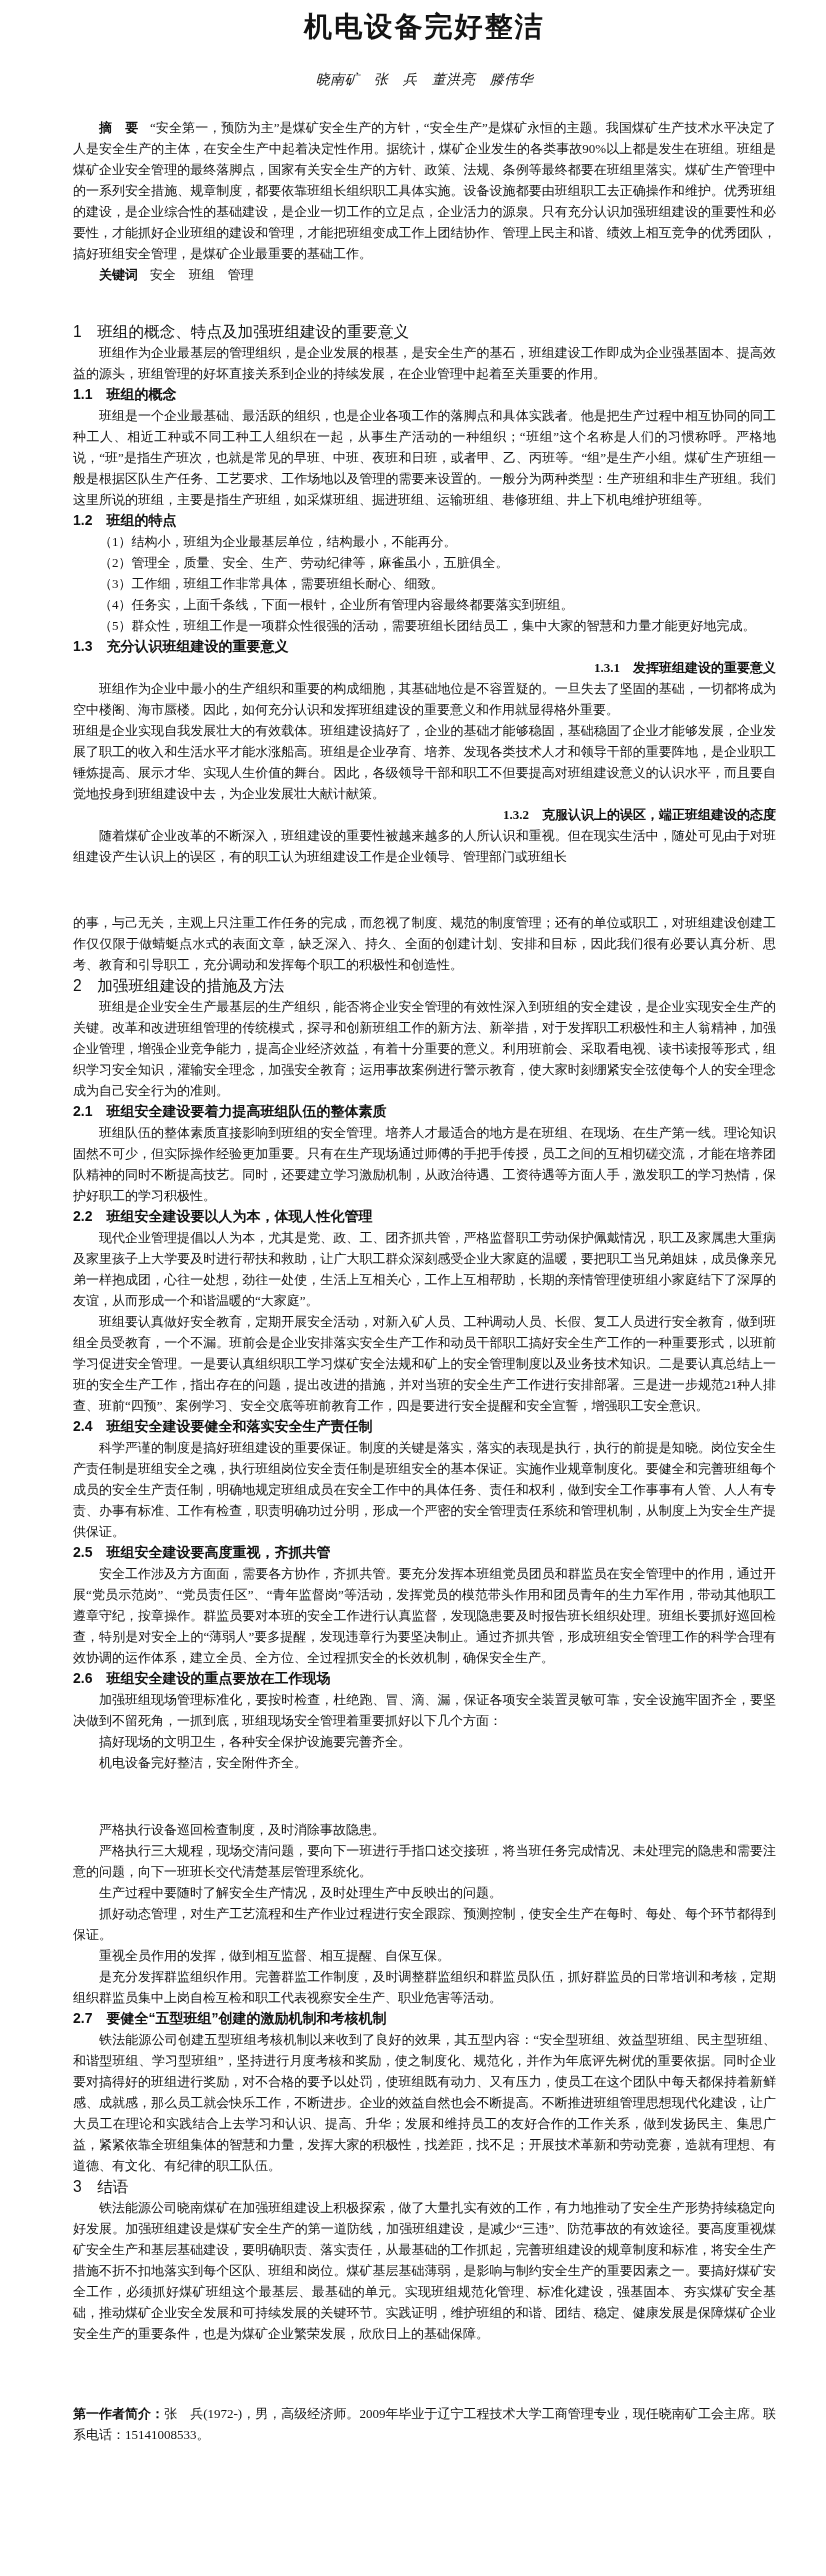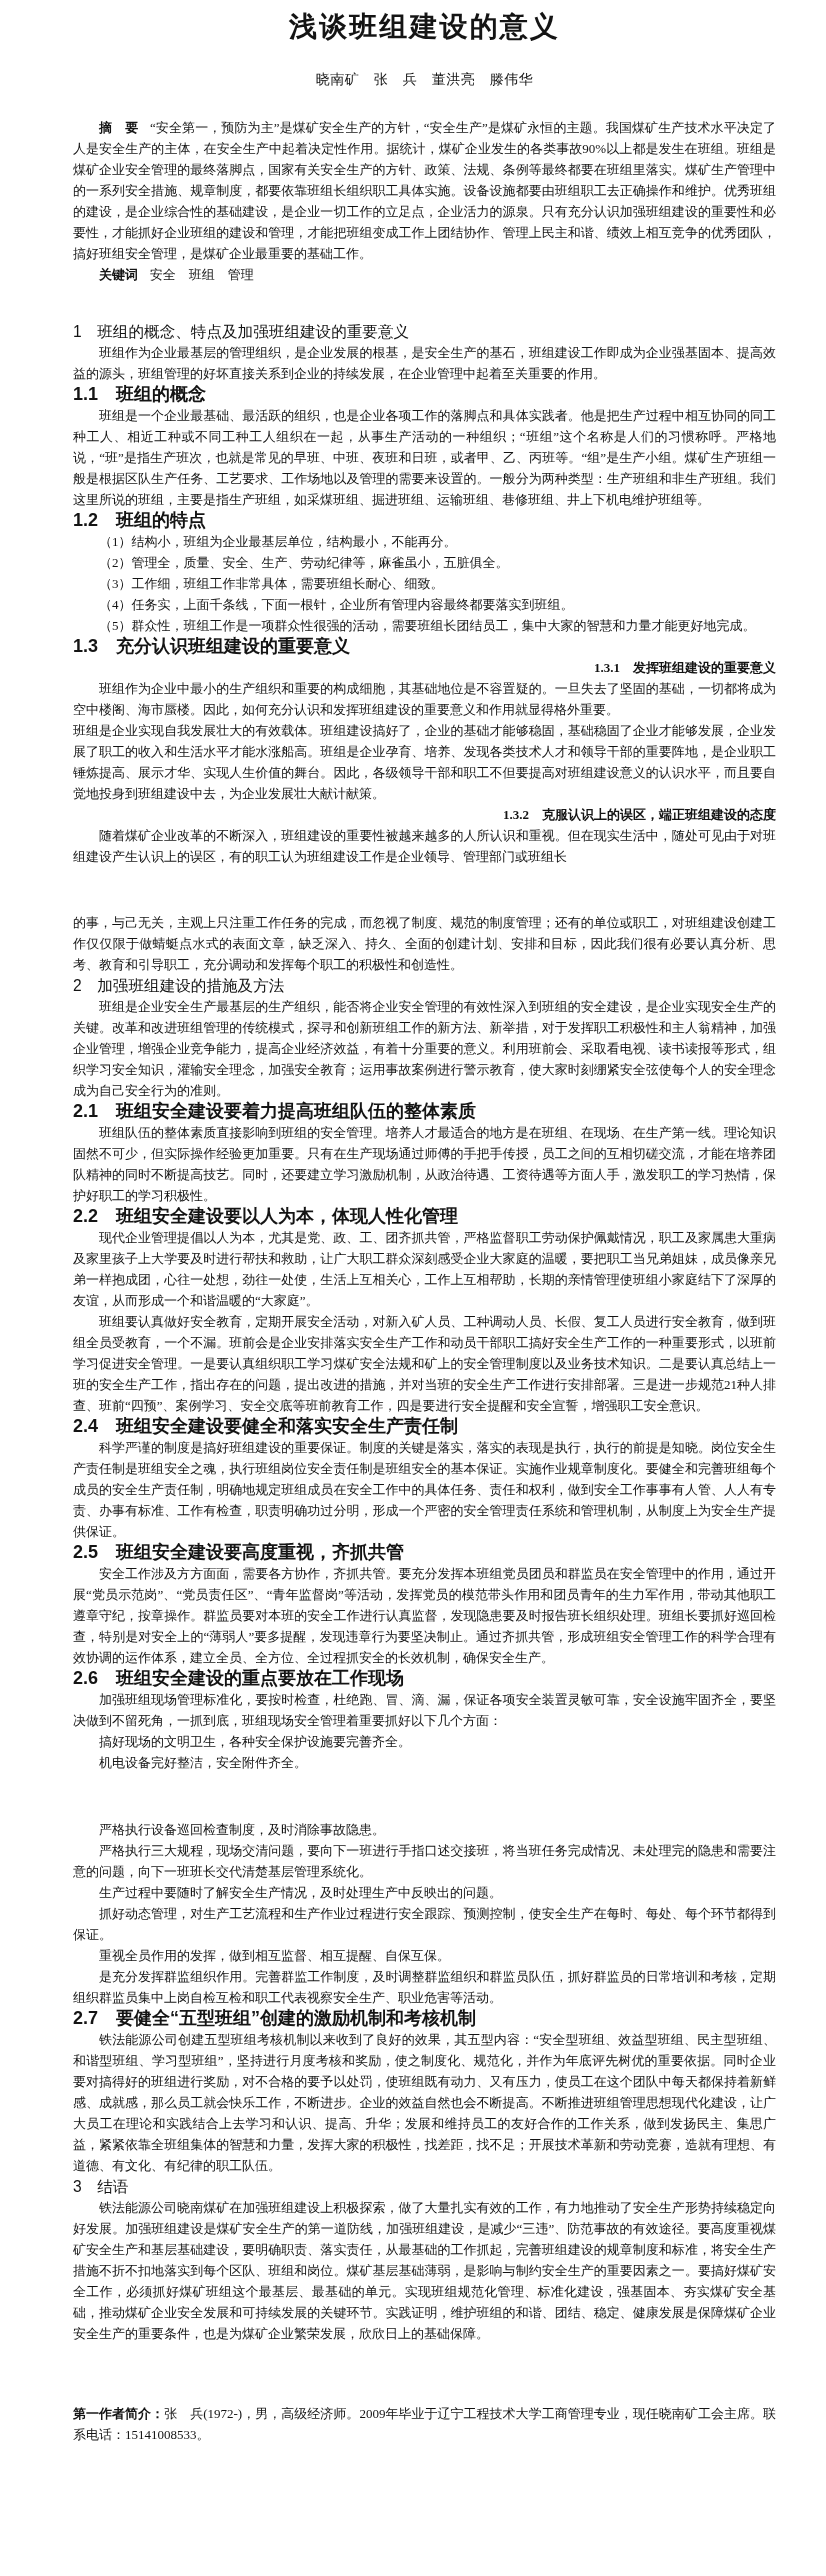--- a/index.html
+++ b/index.html
@@ -23,20 +23,21 @@
     line-height: 34px;
     letter-spacing: 2.1px;
     margin: 0;
   }
   .authors {
     text-align: center;
     font-size: 14px;
     line-height: 15.6px;
     margin: 28px 0 29px 0;
     letter-spacing: 0.5px;
+    font-style: italic;
   }
   .para {
     margin: 0;
     text-indent: 2em;
     text-align: justify;
   }
   .para.noindent { text-indent: 0; }
   .inline-label {
     font-family: "Liberation Sans", "DejaVu Sans", sans-serif;
     font-weight: 700;
@@ -50,21 +51,21 @@
     font-family: "Liberation Sans", "DejaVu Sans", sans-serif;
     font-weight: 400;
     font-size: 15.6px;
     line-height: 21px;
     margin: 0;
     text-align: left;
   }
   .blk-h2 {
     font-family: "Liberation Sans", "DejaVu Sans", sans-serif;
     font-weight: 700;
-    font-size: 18px;
+    font-size: 14px;
     line-height: 21px;
     margin: 0;
     text-align: left;
   }
   .blk-h3 {
     font-family: "Liberation Serif", "DejaVu Serif", serif;
     font-weight: 700;
     font-size: 13px;
     line-height: 21px;
     margin: 0;
@@ -72,21 +73,21 @@
   }
   .gap-small { height: 9.4px; }
   .gap-large { height: 23px; }
   .bio { margin-top: 0; }
 </style>
 </head>
 <body>
 
 <div class="page">
 
-  <h1 class="doc-title">浅谈班组建设的意义</h1>
+  <h1 class="doc-title">机电设备完好整洁</h1>
 
   <div class="authors">晓南矿　张　兵　董洪亮　滕伟华</div>
 
   <p class="para">
     <span class="inline-label">摘　要</span><span>“安全第一，预防为主”是煤矿安全生产的方针，“安全生产”是煤矿永恒的主题。我国煤矿生产技术水平决定了人是安全生产的主体，在安全生产中起着决定性作用。据统计，煤矿企业发生的各类事故90%以上都是发生在班组。班组是煤矿企业安全管理的最终落脚点，国家有关安全生产的方针、政策、法规、条例等最终都要在班组里落实。煤矿生产管理中的一系列安全措施、规章制度，都要依靠班组长组织职工具体实施。设备设施都要由班组职工去正确操作和维护。优秀班组的建设，是企业综合性的基础建设，是企业一切工作的立足点，企业活力的源泉。只有充分认识加强班组建设的重要性和必要性，才能抓好企业班组的建设和管理，才能把班组变成工作上团结协作、管理上民主和谐、绩效上相互竞争的优秀团队，搞好班组安全管理，是煤矿企业最重要的基础工作。</span>
   </p>
 
   <p class="para">
     <span class="inline-label">关键词</span><span>安全　班组　管理</span>
   </p>

